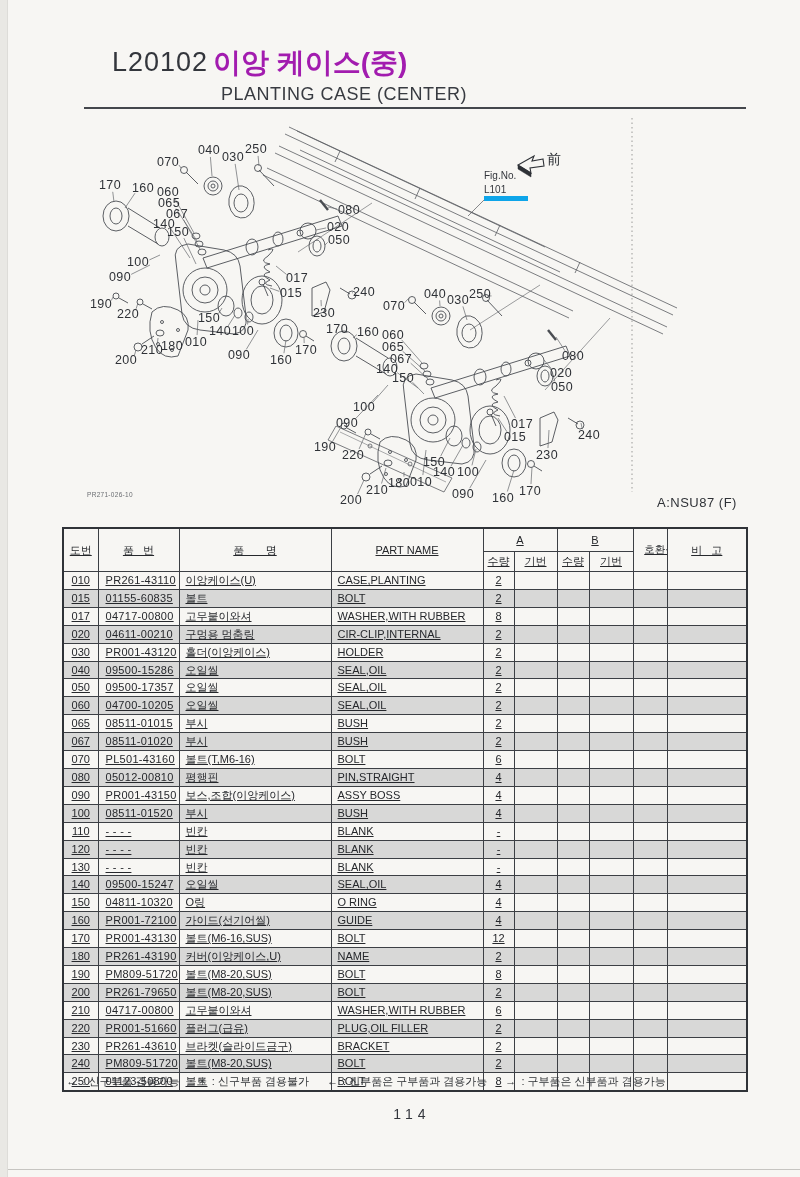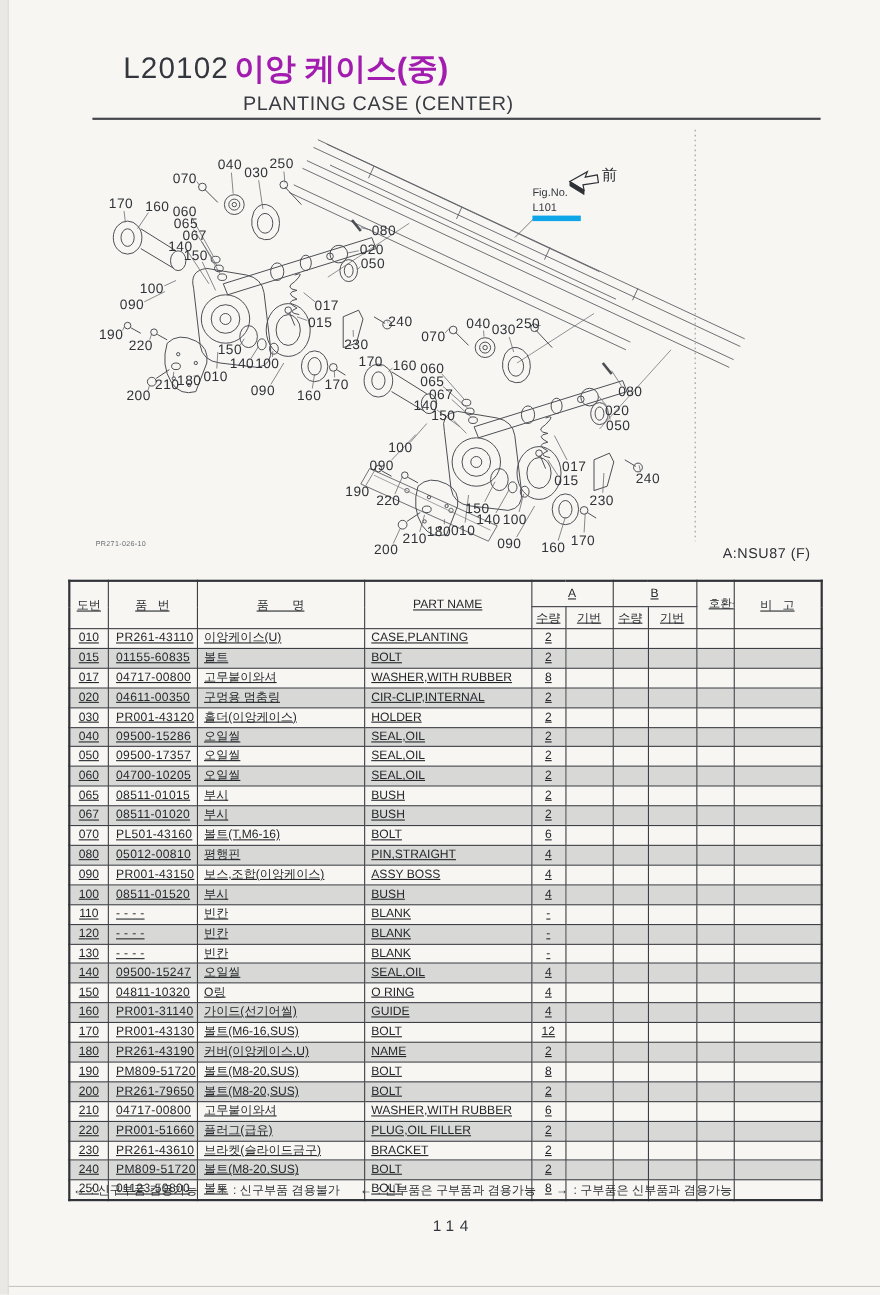--- a/index.html
+++ b/index.html
@@ -383,21 +383,21 @@
         <td>WASHER,WITH RUBBER</td>
         <td>8</td>
         <td></td>
         <td></td>
         <td></td>
         <td></td>
         <td></td>
       </tr>
       <tr class="shade">
         <td>020</td>
-        <td>04611-00350</td>
+        <td>04611-00210</td>
         <td>구멍용 멈춤링</td>
         <td>CIR-CLIP,INTERNAL</td>
         <td>2</td>
         <td></td>
         <td></td>
         <td></td>
         <td></td>
         <td></td>
       </tr>
       <tr>
@@ -575,21 +575,21 @@
         <td>O RING</td>
         <td>4</td>
         <td></td>
         <td></td>
         <td></td>
         <td></td>
         <td></td>
       </tr>
       <tr class="shade">
         <td>160</td>
-        <td>PR001-31140</td>
+        <td>PR001-72100</td>
         <td>가이드(선기어씰)</td>
         <td>GUIDE</td>
         <td>4</td>
         <td></td>
         <td></td>
         <td></td>
         <td></td>
         <td></td>
       </tr>
       <tr>

